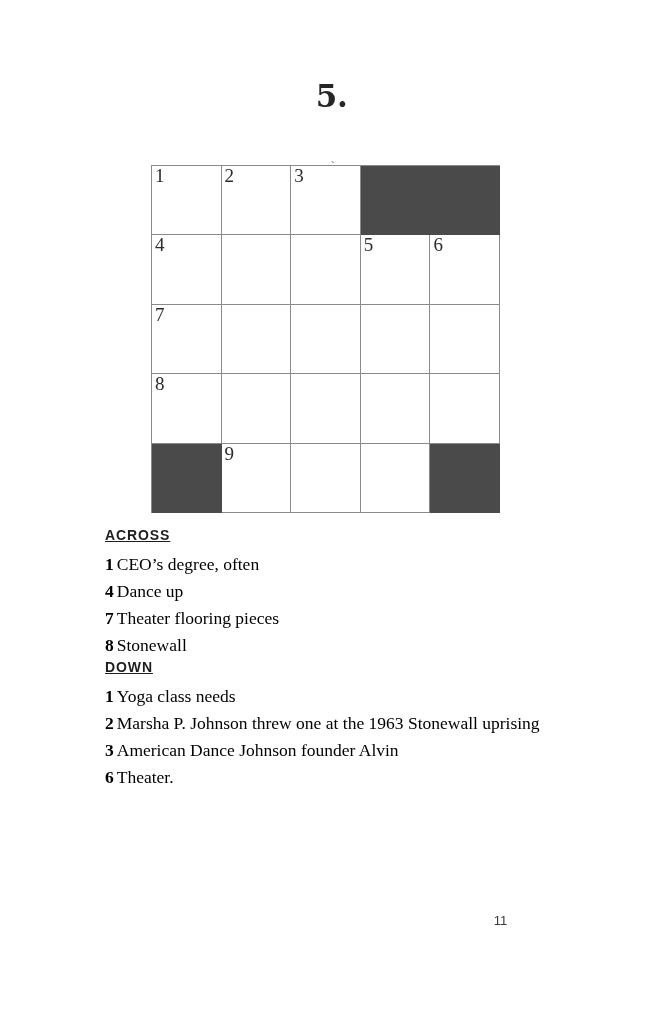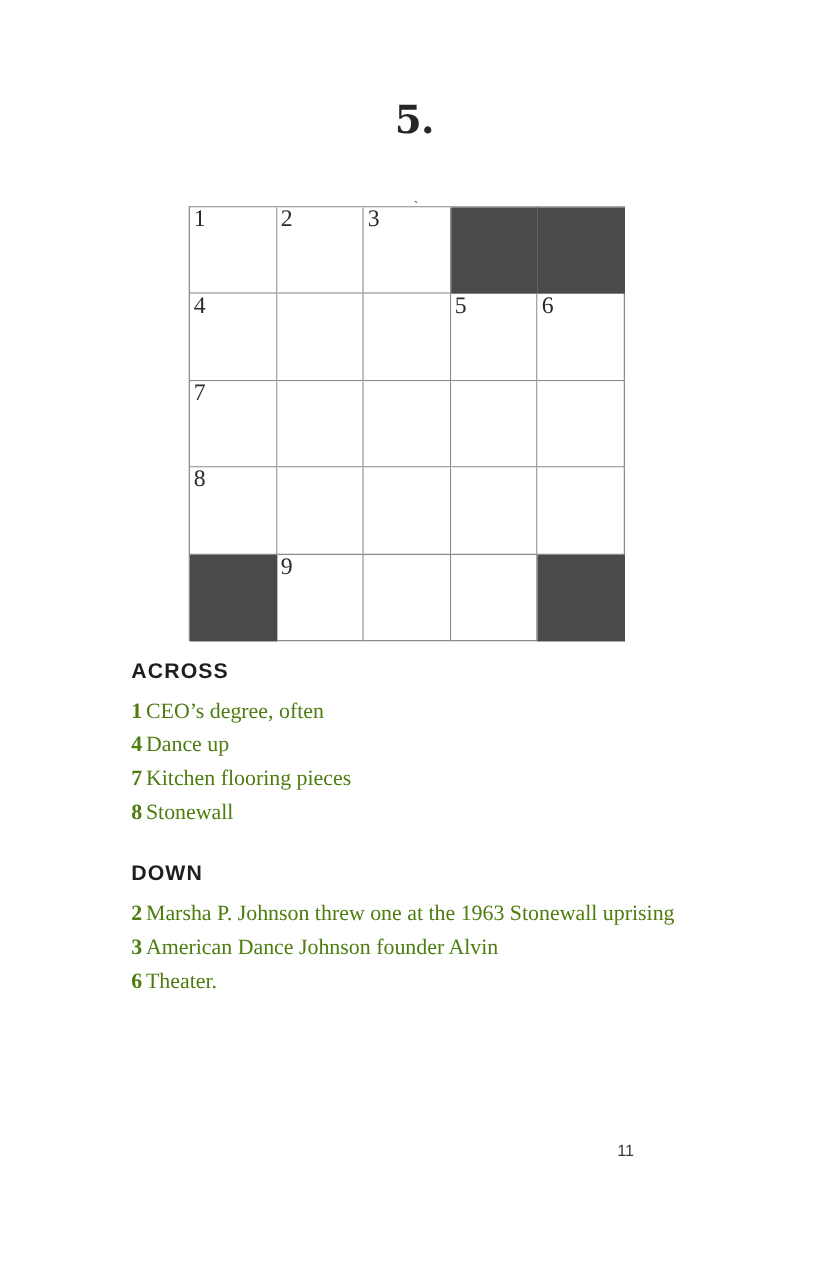--- a/index.html
+++ b/index.html
@@ -88,40 +88,40 @@
   }
 
   
   .clues {
     position: absolute;
     left: 105px;
     top: 527px;
     width: 500px;
   }
   .clue-section + .clue-section {
-    margin-top: 26px;
   }
   .clue-header {
     font-family: "Liberation Sans", sans-serif;
     font-weight: bold;
-    font-size: 17px;
+    font-size: 14px;
     letter-spacing: 0.9px;
     color: #1e1e1e;
     margin-bottom: 8px;
+    text-decoration: underline;
   }
   .clue-list {
     list-style: none;
     margin: 0;
     padding: 0;
   }
   .clue-item {
     font-family: "Liberation Serif", serif;
     font-size: 17.5px;
     line-height: 27px;
-    color: #4d7c0f;
+    color: #000000;
     white-space: nowrap;
   }
   .clue-num {
     font-weight: bold;
     margin-right: 3px;
   }
   .clue-text { }
 
   
   .page-number {
@@ -196,28 +196,29 @@
       </div>
   </div>
 
   <div class="clues">
 
     <section class="clue-section">
       <div class="clue-header">ACROSS</div>
       <ul class="clue-list" id="across-list">
           <li class="clue-item"><span class="clue-num">1</span><span class="clue-text">CEO’s degree, often</span></li>
           <li class="clue-item"><span class="clue-num">4</span><span class="clue-text">Dance up</span></li>
-          <li class="clue-item"><span class="clue-num">7</span><span class="clue-text">Kitchen flooring pieces</span></li>
+          <li class="clue-item"><span class="clue-num">7</span><span class="clue-text">Theater flooring pieces</span></li>
           <li class="clue-item"><span class="clue-num">8</span><span class="clue-text">Stonewall</span></li>
         </ul>
     </section>
 
     <section class="clue-section">
       <div class="clue-header">DOWN</div>
       <ul class="clue-list" id="down-list">
+          <li class="clue-item"><span class="clue-num">1</span><span class="clue-text">Yoga class needs</span></li>
           <li class="clue-item"><span class="clue-num">2</span><span class="clue-text">Marsha P. Johnson threw one at the 1963 Stonewall uprising</span></li>
           <li class="clue-item"><span class="clue-num">3</span><span class="clue-text">American Dance Johnson founder Alvin</span></li>
           <li class="clue-item"><span class="clue-num">6</span><span class="clue-text">Theater.</span></li>
         </ul>
     </section>
 
   </div>
 
   <div class="page-number">
     <span class="pn-inner">11</span>

